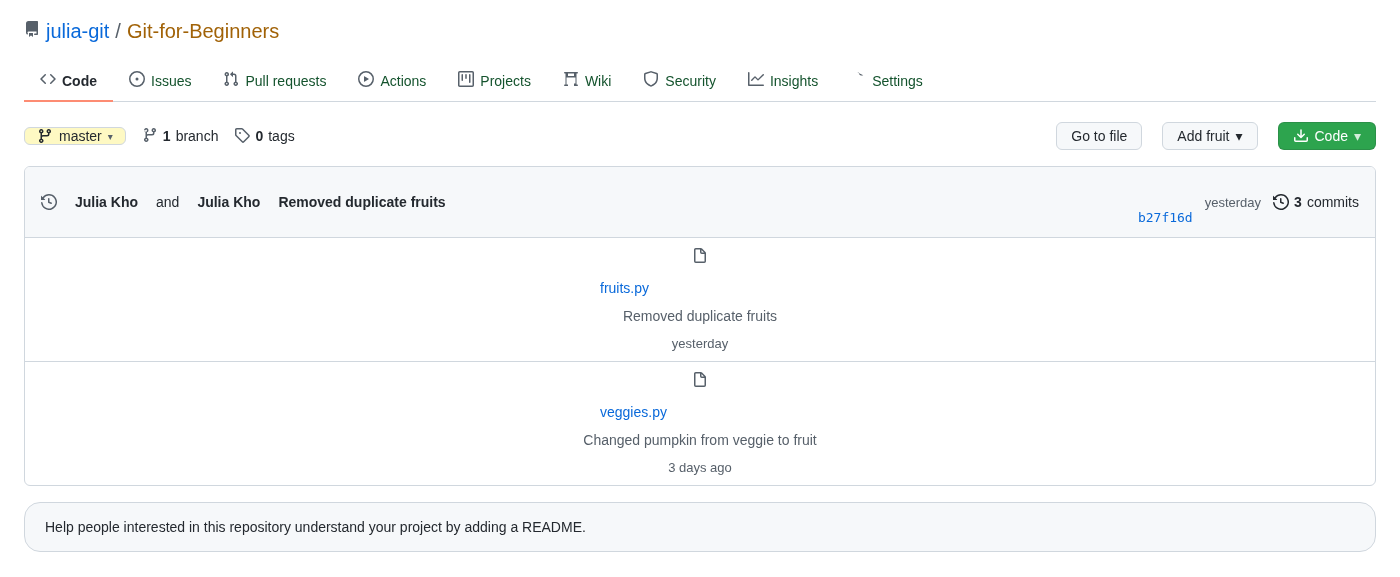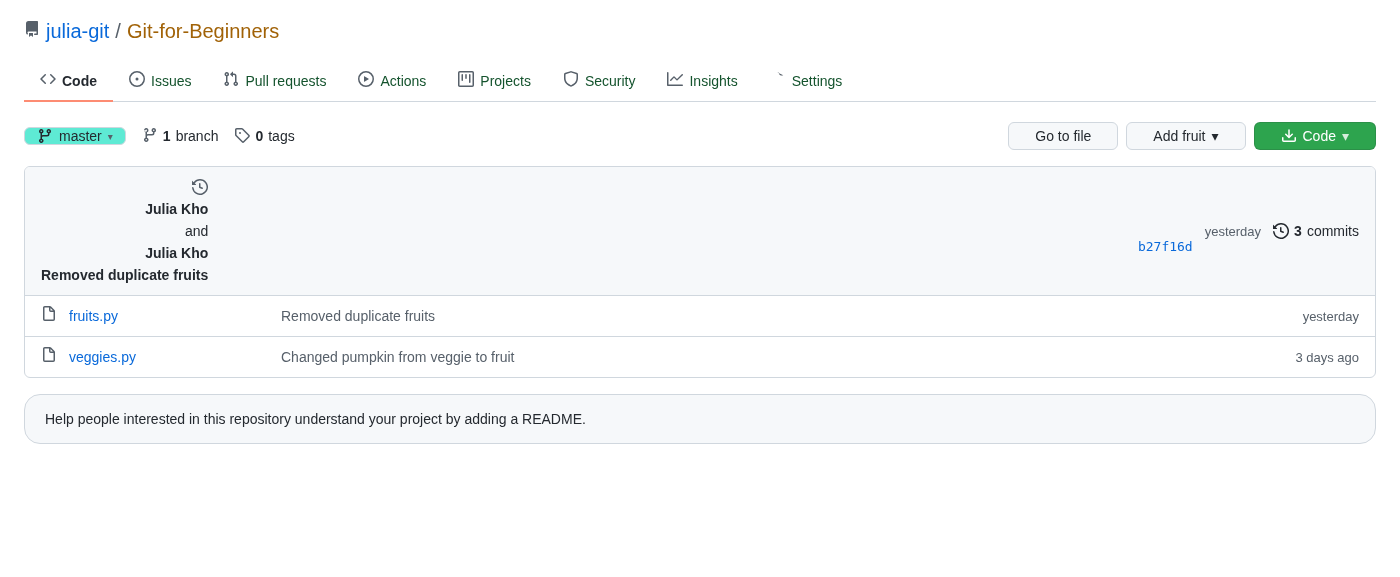--- a/index.html
+++ b/index.html
@@ -89,21 +89,21 @@
       gap: 8px;
     }
     
     .branch-btn {
       display: flex;
       align-items: center;
       gap: 6px;
       padding: 0 12px;
       border: 1px solid #d0d7de;
       border-radius: 6px;
-      background: #5eead4;
+      background: #fef9c3;
       cursor: pointer;
       font-size: 14px;
       color: #24292f;
       font-weight: 500;
     }
     .branch-btn .chevron { font-size: 10px; color: #57606a; }
     
     .meta-info {
       display: flex;
       align-items: center;
@@ -118,28 +118,29 @@
       color: #24292f;
       text-decoration: none;
       cursor: pointer;
     }
     .meta-link .meta-icon { color: #57606a; }
     
     .btn {
       display: flex;
       align-items: center;
       gap: 6px;
-      padding: 5px 26px;
+      padding: 5px 14px;
       border: 1px solid #d0d7de;
       border-radius: 6px;
       background: #f6f8fa;
       cursor: pointer;
       font-size: 14px;
       color: #24292f;
       font-weight: 500;
+      margin-left: 12px;
     }
     .btn-primary {
       background: #2da44e;
       color: #fff;
       border: 1px solid rgba(31, 35, 40, 0.15);
     }
     
     .file-table {
       border: 1px solid #d0d7de;
       border-radius: 6px;
@@ -149,24 +150,23 @@
     .commit-row {
       display: flex;
       align-items: center;
       justify-content: space-between;
       padding: 12px 16px;
       background: #f6f8fa;
       border-bottom: 1px solid #d0d7de;
     }
     .commit-info {
       display: flex;
-      align-items: flex-end;
-      gap: 6px;
-      font-size: 14px;
-      flex-direction: column;
+      align-items: flex-start;
+      gap: 18px;
+      font-size: 14px;
     }
     .commit-meta {
       display: flex;
       align-items: center;
       gap: 12px;
       font-size: 13px;
       color: #57606a;
     }
     .commit-hash {
       font-family: monospace;
@@ -183,20 +183,21 @@
       font-size: 14px;
       cursor: pointer;
       text-decoration: none;
     }
     .file-row {
       display: flex;
       align-items: center;
       padding: 10px 16px;
       border-bottom: 1px solid #d0d7de;
       gap: 12px;
+      flex-direction: column;
     }
     .file-row:last-child { border-bottom: none; justify-content: center; }
     .file-icon { color: #57606a; font-size: 16px; }
     .file-name {
       width: 200px;
       color: #0969da;
       cursor: pointer;
       font-size: 14px;
     }
     .file-commit {
@@ -274,20 +275,28 @@
       </span>
       <span>Actions</span>
     </a>
     <a class="nav-tab">
       <span class="tab-icon">
         <svg width="16" height="16" viewBox="0 0 16 16" fill="currentColor">
           <path fill-rule="evenodd" d="M1.75 0A1.75 1.75 0 000 1.75v12.5C0 15.216.784 16 1.75 16h12.5A1.75 1.75 0 0016 14.25V1.75A1.75 1.75 0 0014.25 0H1.75zM1.5 1.75a.25.25 0 01.25-.25h12.5a.25.25 0 01.25.25v12.5a.25.25 0 01-.25.25H1.75a.25.25 0 01-.25-.25V1.75zM11.75 3a.75.75 0 00-.75.75v7.5a.75.75 0 001.5 0v-7.5a.75.75 0 00-.75-.75zm-8.25.75a.75.75 0 011.5 0v5.5a.75.75 0 01-1.5 0v-5.5zM8 3a.75.75 0 00-.75.75v3.5a.75.75 0 001.5 0v-3.5A.75.75 0 008 3z"></path>
         </svg>
       </span>
       <span>Projects</span>
+    </a>
+    <a class="nav-tab">
+      <span class="tab-icon">
+        <svg width="16" height="16" viewBox="0 0 16 16" fill="currentColor">
+          <path d="M1.75 1a.75.75 0 000 1.5h.75v11H1.75a.75.75 0 000 1.5H5v-1.5H3.5V6.5h9v6H11V15h3.25a.75.75 0 000-1.5H13.5V2.5h.75a.75.75 0 000-1.5H1.75zM5 2.5h6V5H5V2.5z"></path>
+        </svg>
+      </span>
+      <span>Wiki</span>
     </a>
     <a class="nav-tab">
       <span class="tab-icon">
         <svg width="16" height="16" viewBox="0 0 16 16" fill="currentColor">
           <path fill-rule="evenodd" d="M7.467.133a1.748 1.748 0 011.066 0l5.25 1.68A1.75 1.75 0 0115 3.48V7c0 1.566-.32 3.182-1.303 4.682-.983 1.498-2.585 2.813-5.032 3.855a1.7 1.7 0 01-1.33 0c-2.447-1.042-4.049-2.357-5.032-3.855C1.32 10.182 1 8.566 1 7V3.48a1.75 1.75 0 011.217-1.667l5.25-1.68zm.61 1.429a.25.25 0 00-.153 0l-5.25 1.68a.25.25 0 00-.174.238V7c0 1.358.275 2.666 1.057 3.86.784 1.194 2.121 2.34 4.366 3.297a.2.2 0 00.154 0c2.245-.956 3.582-2.104 4.366-3.298C13.225 9.666 13.5 8.36 13.5 7V3.48a.25.25 0 00-.174-.237l-5.25-1.68z"></path>
         </svg>
       </span>
       <span>Security</span>
     </a>
     <a class="nav-tab">

